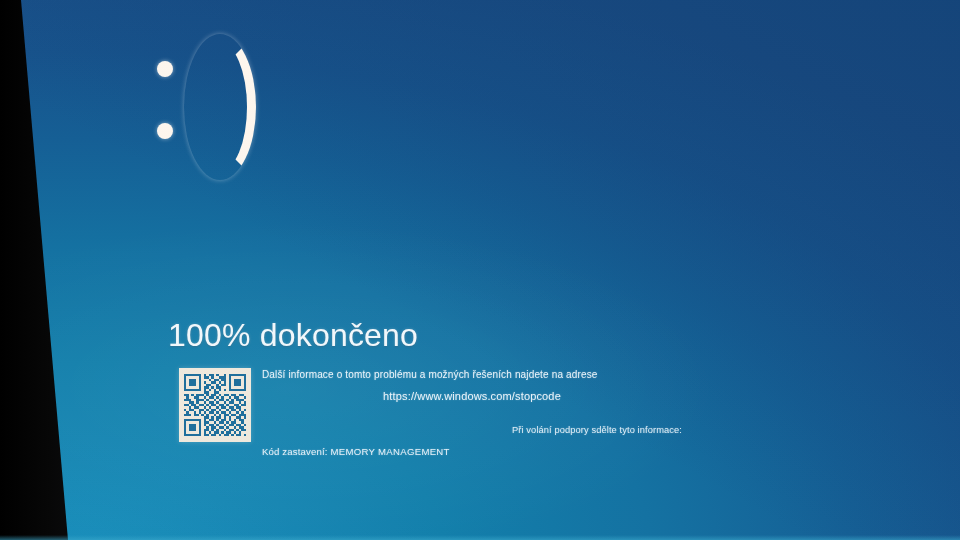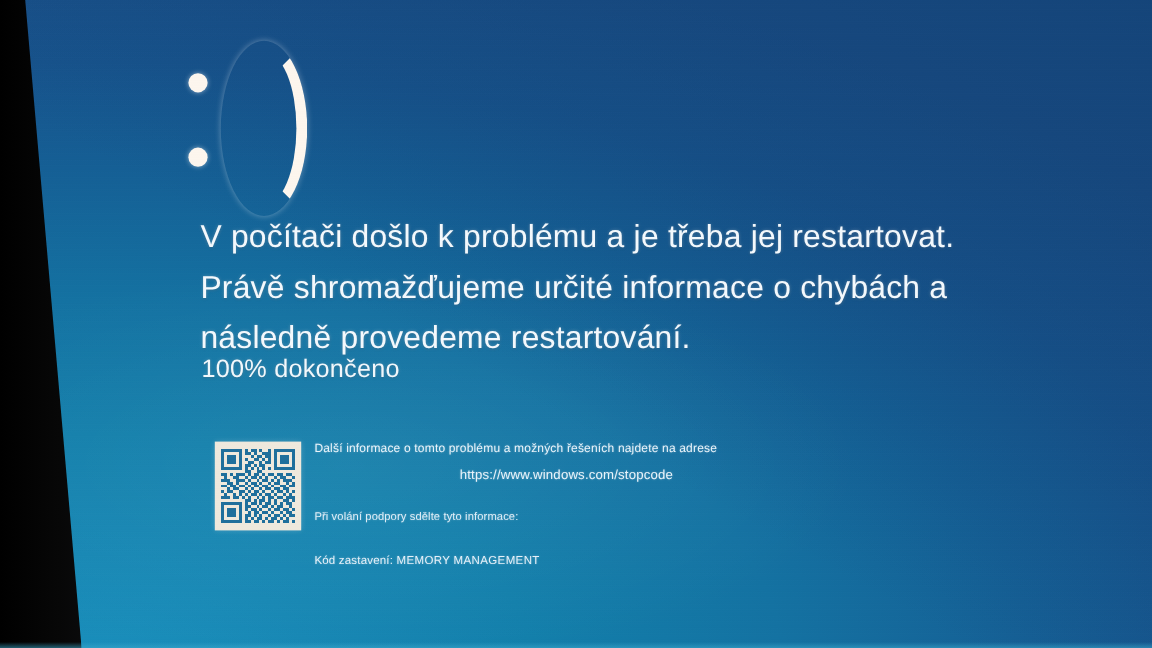--- a/index.html
+++ b/index.html
@@ -115,23 +115,23 @@
     font-weight: 400;
     letter-spacing: 0.2px;
     text-shadow: 0 0 3px rgba(255,255,255,0.30), 0 1px 2px rgba(0,40,70,0.35);
   }
   .headline .hl-line { display: block; white-space: nowrap; }
 
   
   .progress {
     position: absolute;
     left: 168px;
-    top: 292px;
+    top: 319px;
     color: #f2f8fc;
-    font-size: 21px;
+    font-size: 32px;
     line-height: 32px;
     letter-spacing: 0.2px;
     text-shadow: 0 0 3px rgba(255,255,255,0.28), 0 1px 2px rgba(0,40,70,0.35);
   }
 
   
   .details {
     position: absolute;
     left: 179px;
     top: 366px;
@@ -174,26 +174,27 @@
     white-space: nowrap;
     text-align: center;
   }
   .dt-support {
     font-size: 9.3px;
     line-height: 16px;
     letter-spacing: 0.1px;
     margin-top: 17px;
     color: #dfeef8;
     white-space: nowrap;
+    text-align: right;
   }
   .dt-stopcode {
     font-size: 9.6px;
     line-height: 16px;
     letter-spacing: 0.15px;
-    margin-top: 22px;
+    margin-top: 6px;
     color: #e6f1fa;
     white-space: nowrap;
   }
   .stopcode-value { letter-spacing: 0.3px; }
   .photo-noise {
     position: absolute;
     inset: 0;
     opacity: 0.055;
     pointer-events: none;
     background-image:
@@ -210,25 +211,20 @@
   <div class="glare"></div>
 
   <div class="content">
 
     <div class="sadface">
       <div class="sf-dot top"></div>
       <div class="sf-dot bot"></div>
       <div class="sf-paren"></div>
     </div>
 
-    <div class="headline">
-      <span class="hl-line">V počítači došlo k problému a je třeba jej restartovat.</span>
-      <span class="hl-line">Právě shromažďujeme určité informace o chybách a</span>
-      <span class="hl-line">následně provedeme restartování.</span>
-    </div>
 
     <div class="progress">100% dokončeno</div>
 
     <div class="details">
 
       <div class="qr-wrap">
         <div class="qr-canvas">
           <svg viewBox="0 0 25 25" shape-rendering="crispEdges" aria-hidden="true">
             <rect x="0" y="0" width="25" height="25" fill="#efe9dd"></rect>
             <g id="qr-modules" fill="#1f6f9c">

